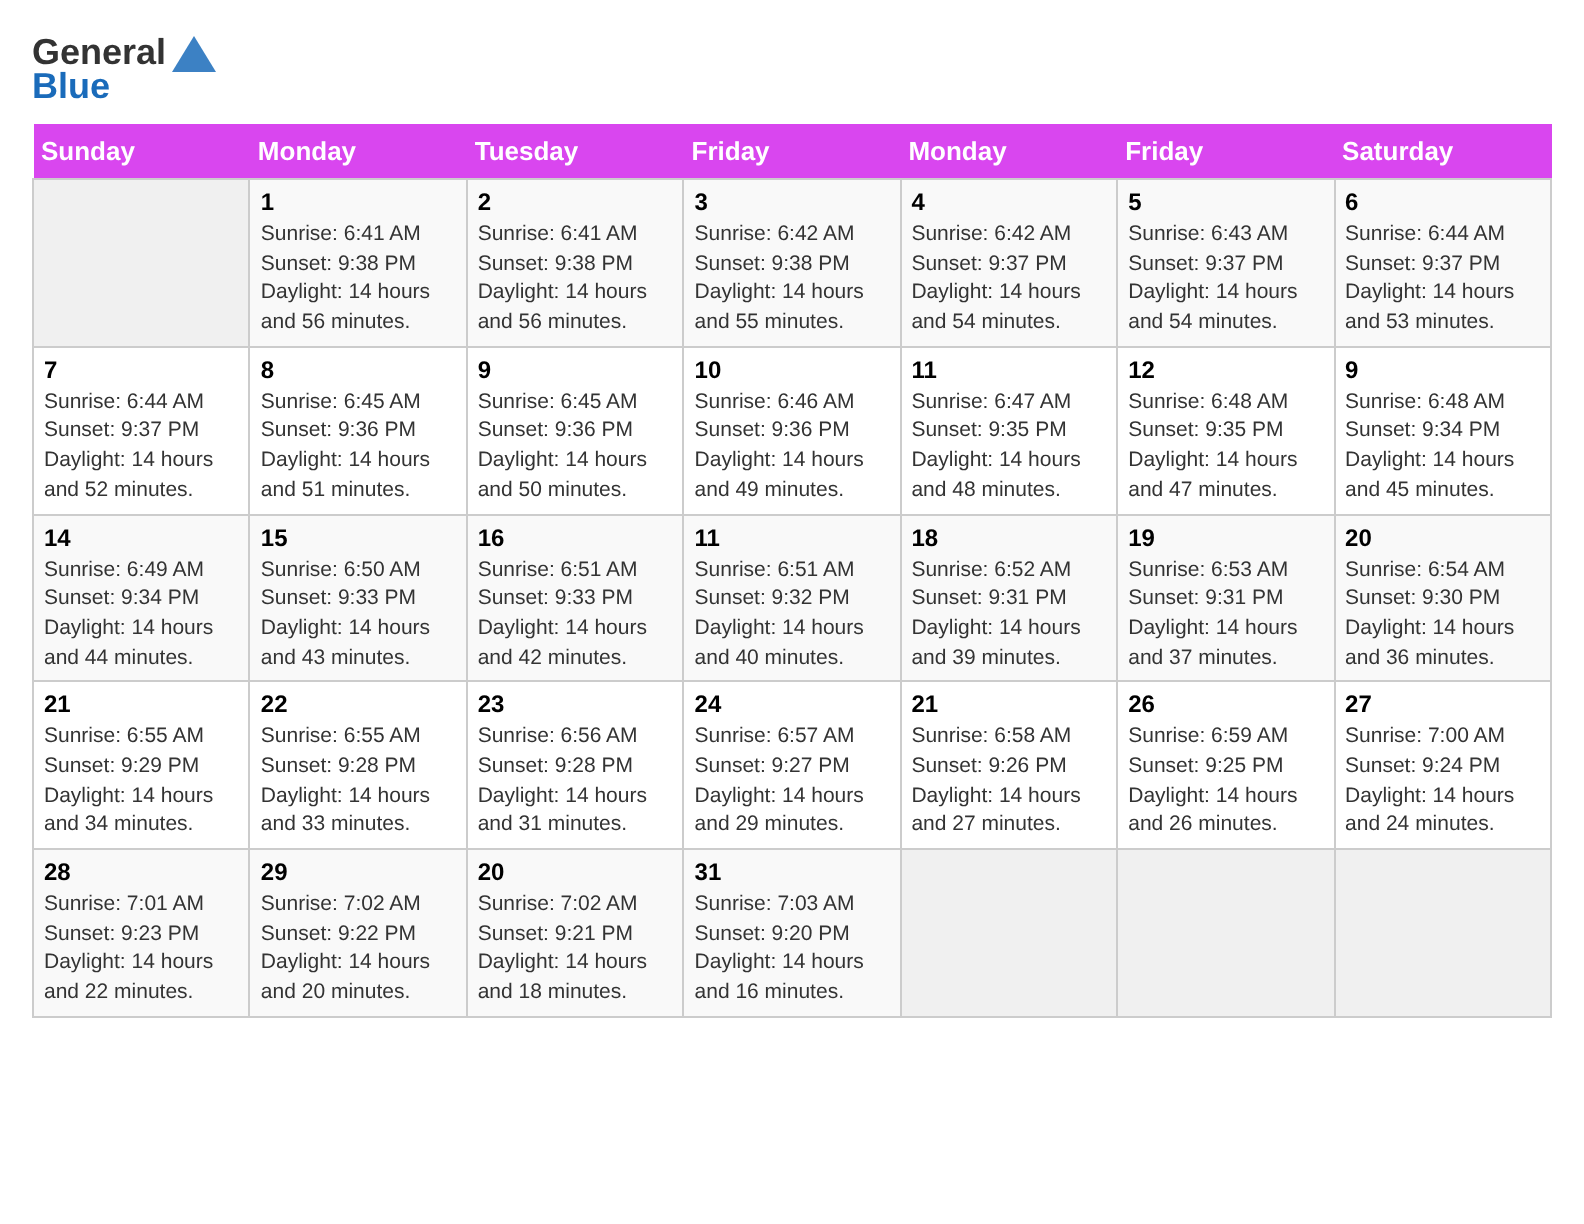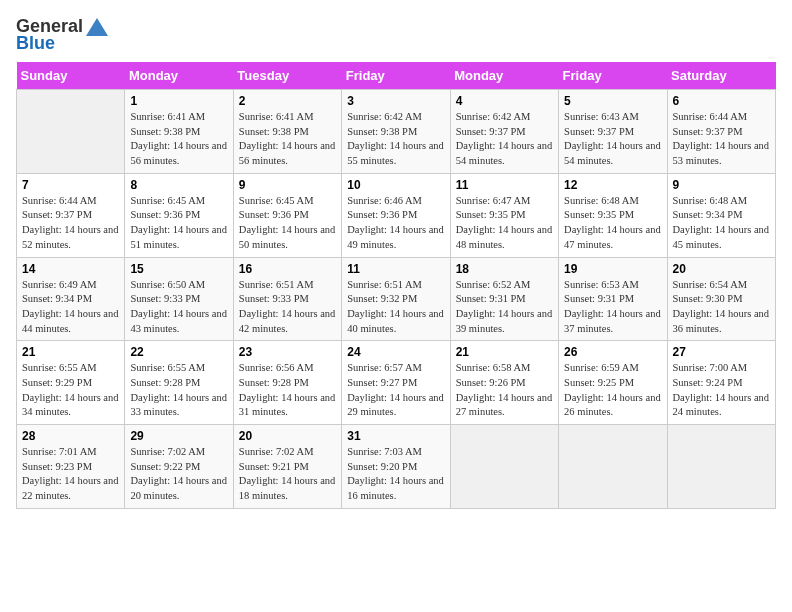--- a/index.html
+++ b/index.html
@@ -61,21 +61,20 @@
     }
     .day-number {
       font-weight: bold;
       font-size: 12px;
       margin-bottom: 2px;
     }
     .day-info {
       font-size: 10.5px;
       color: #333;
       line-height: 1.4;
-      font-family: Liberation Serif, serif;
     }
     .empty-cell {
       background-color: #f0f0f0 !important;
     }
   </style>
 </head>
 <body>
 
 <div class="header-area">
   <div class="logo">

